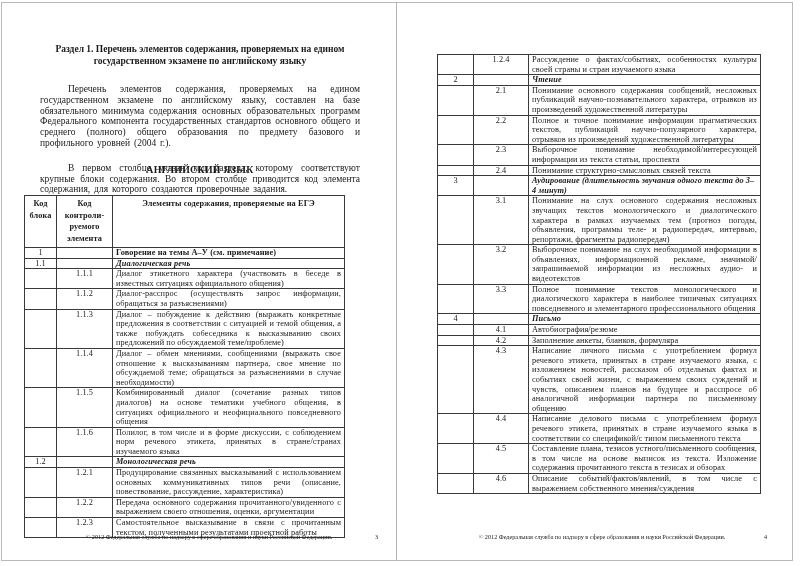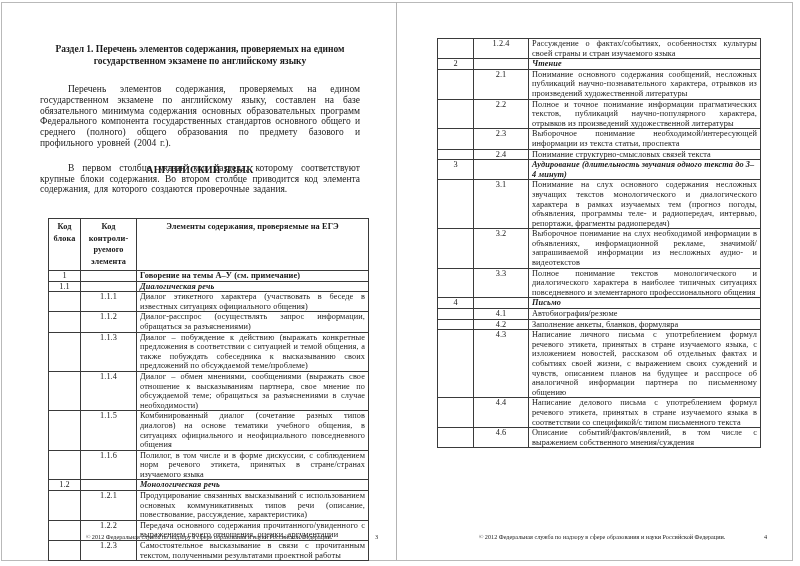--- a/index.html
+++ b/index.html
@@ -31,22 +31,22 @@
   .para { text-indent:28px; margin:14px 0 3px 0; }
   .lang-heading {
     position:absolute; left:40px; top:164px; width:320px;
     text-align:center; font-weight:bold; font-size:9.8px; letter-spacing:0.3px;
   }
 
   table.content {
     border-collapse:collapse; table-layout:fixed;
     font-size:8.3px; line-height:9.6px; letter-spacing:0.1px;
   }
-  .page-left  table.content { position:absolute; left:48px; top:195px; width:320px;margin-top:23px; }
-  .page-right table.content { position:absolute; left:41px; top:38px;  width:323px; }
+  .page-left  table.content { position:absolute; left:24px; top:195px; width:320px; }
+  .page-right table.content { position:absolute; left:41px; top:54px;  width:323px; }
   table.content td, table.content th {
     border:1px solid #3a3a3a; vertical-align:top; padding:0 3px; overflow:hidden;
   }
   table.content th {
     font-weight:bold; text-align:center; padding:2px 1px 3px; line-height:11.5px;
   }
   td.cell-block, td.cell-code { text-align:center; padding:0 1px; }
   td.cell-text { text-align:justify; }
   td.cell-text.bold { font-weight:bold; text-align:left; }
   td.cell-text.bold-italic { font-weight:bold; font-style:italic; text-align:left;font-family:Liberation Serif, serif; }
@@ -234,20 +234,25 @@
           <td class="cell-code">4.3</td>
           <td class="cell-text">Написание личного письма с употреблением формул речевого этикета, принятых в стране изучаемого языка, с изложением новостей, рассказом об отдельных фактах и событиях своей жизни, с выражением своих суждений и чувств, описанием планов на будущее и расспросе об аналогичной информации партнера по письменному общению</td>
         </tr>
         <tr>
           <td class="cell-block"></td>
           <td class="cell-code">4.4</td>
           <td class="cell-text">Написание делового письма с употреблением формул речевого этикета, принятых в стране изучаемого языка в соответствии со спецификой/с типом письменного текста</td>
         </tr>
         <tr>
           <td class="cell-block"></td>
+          <td class="cell-code">4.5</td>
+          <td class="cell-text">Составление плана, тезисов устного/письменного сообщения, в том числе на основе выписок из текста. Изложение содержания прочитанного текста в тезисах и обзорах</td>
+        </tr>
+        <tr>
+          <td class="cell-block"></td>
           <td class="cell-code">4.6</td>
           <td class="cell-text">Описание событий/фактов/явлений, в том числе с выражением собственного мнения/суждения</td>
         </tr>
       </tbody>
   </table>
 
   <div class="footer">
     <span class="copyright">© 2012  Федеральная служба по надзору в сфере образования и науки Российской Федерации.</span>
     <span class="pagenum">4</span>
   </div>

